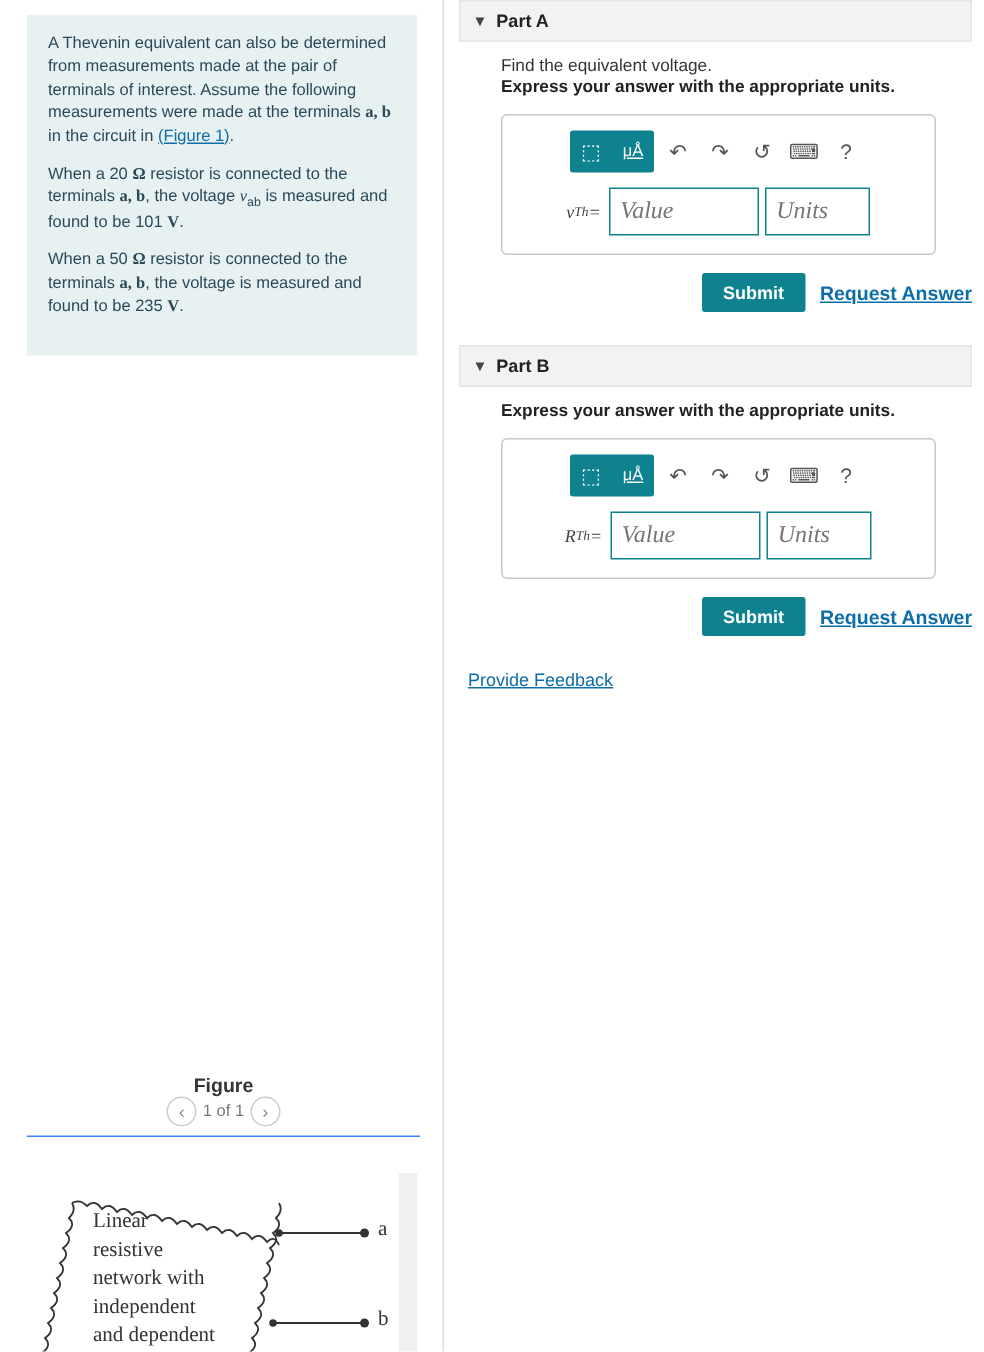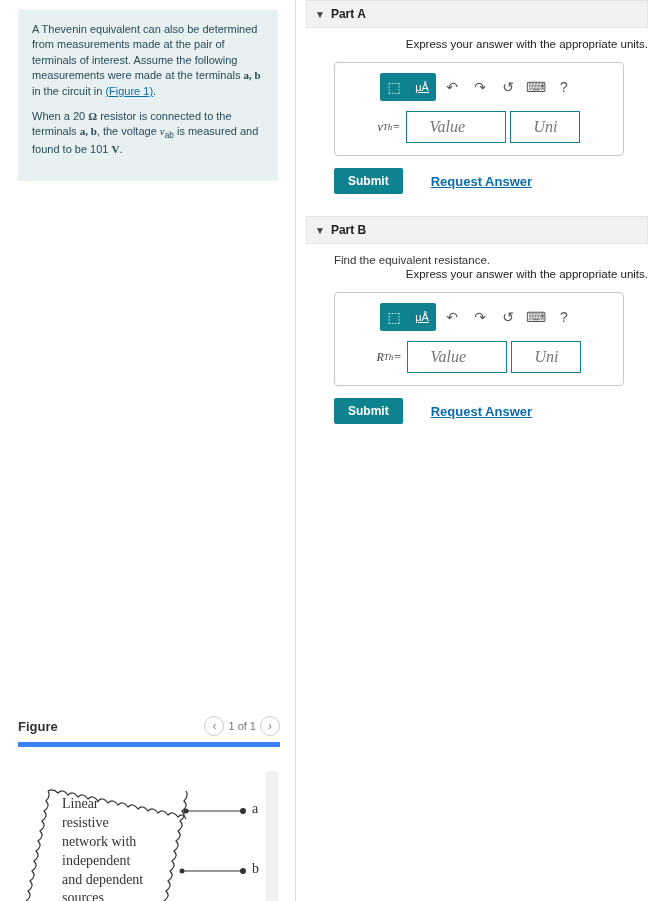--- a/index.html
+++ b/index.html
@@ -57,21 +57,21 @@
     display: flex;
     align-items: center;
     gap: 6px;
   }
   .part-hdr .caret { font-size: 10px; color:#444;}
   .part-body {
     margin: 0 8px 22px 34px;
     font-size: 12px;
   }
   .part-body .instr-line { color: #333; font-size: 11.5px; margin-bottom: 2px;}
-  .part-body .instr-bold { font-weight: normal; color: #222; font-size: 11.5px; margin-bottom: 12px; text-align: right;}
+  .part-body .instr-bold { font-weight: bold; color: #222; font-size: 11.5px; margin-bottom: 12px;}
   .answer-box {
     border: 1px solid #c8c8c8;
     border-radius: 4px;
     padding: 10px 10px 12px 10px;
     background: #fff;
     margin-bottom: 12px;
     width: 290px;
   }
   .toolbar {
     display: flex;
@@ -115,26 +115,26 @@
     align-items: center;
     padding-right: 2px;
   }
   .inp {
     border: 1px solid #0f8290;
     height: 32px;
     font-size: 16px;
     font-style: italic;
     font-family: Georgia, serif;
     color: #999;
-    padding: 0 22px;
+    padding: 0 6px;
     outline: none;
   }
   .inp.value { width: 100px; }
   .inp.units { width: 70px; }
-  .btn-row { display: flex; align-items: center; gap: 28px; }
+  .btn-row { display: flex; align-items: center; gap: 10px; justify-content: flex-end; }
   .submit-btn {
     background: #0f8290;
     color: #fff;
     border: none;
     padding: 6px 14px;
     font-size: 12px;
     font-weight: bold;
     cursor: pointer;
     border-radius: 2px;
   }
@@ -156,23 +156,24 @@
   .figure-area {
     position: absolute;
     left: 18px;
     top: 716px;
     width: 262px;
   }
   .figure-hdr {
     display: flex;
     align-items: center;
     justify-content: space-between;
-    border-bottom: 5px solid #3b82f6;
+    border-bottom: 1px solid #3b82f6;
     padding-bottom: 6px;
     margin-bottom: 24px;
+    flex-direction: column;
   }
   .figure-title { font-weight: bold; font-size: 13px; }
   .pager { display: flex; align-items: center; gap: 4px; color:#777; font-size:11px;}
   .pgbtn {
     width: 20px; height: 20px;
     border: 1px solid #ccc;
     border-radius: 50%;
     background: #fff;
     display: flex;
     align-items: center;
@@ -214,20 +215,23 @@
 </head>
 <body>
 
 <div class="left-col">
   <div class="problem-box">
     <p>
       <span>A Thevenin equivalent can also be determined from measurements made at the pair of terminals of interest. Assume the following measurements were made at the terminals </span><span class="bold">a, b</span><span> in the circuit in </span><a>(Figure 1)</a><span>.</span>
     </p>
     <p>
       <span>When a 20 </span><span class="bold">Ω</span><span> resistor is connected to the terminals </span><span class="bold">a, b</span><span>, the voltage </span><span class="ital">v</span><sub>ab</sub><span> is measured and found to be 101 </span><span class="bold">V</span><span>.</span>
+    </p>
+    <p>
+      <span>When a 50 </span><span class="bold">Ω</span><span> resistor is connected to the terminals </span><span class="bold">a, b</span><span>, the voltage is measured and found to be 235 </span><span class="bold">V</span><span>.</span>
     </p>
   </div>
 
   <div class="figure-area">
     <div class="figure-hdr">
       <span class="figure-title">Figure</span>
       <span class="pager">
         <span class="pgbtn">‹</span>
         <span>1 of 1</span>
         <span class="pgbtn">›</span>
@@ -270,20 +274,21 @@
 
 <div class="divider"></div>
 
 <div class="right-col">
 
   <div class="part-hdr">
     <span class="caret">▼</span>
     <span>Part A</span>
   </div>
   <div class="part-body">
+    <div class="instr-line">Find the equivalent voltage.</div>
     <div class="instr-bold">Express your answer with the appropriate units.</div>
     <div class="answer-box">
       <div class="toolbar">
         <button class="tbbtn teal">⬚</button>
         <button class="tbbtn teal" style="font-size:11px;text-decoration:underline;">μÅ</button>
         <button class="tbbtn">↶</button>
         <button class="tbbtn">↷</button>
         <button class="tbbtn">↺</button>
         <button class="tbbtn">⌨</button>
         <button class="tbbtn">?</button>
@@ -302,21 +307,20 @@
       <button class="submit-btn">Submit</button>
       <a class="link">Request Answer</a>
     </div>
   </div>
 
   <div class="part-hdr">
     <span class="caret">▼</span>
     <span>Part B</span>
   </div>
   <div class="part-body">
-    <div class="instr-line">Find the equivalent resistance.</div>
     <div class="instr-bold">Express your answer with the appropriate units.</div>
     <div class="answer-box">
       <div class="toolbar">
         <button class="tbbtn teal">⬚</button>
         <button class="tbbtn teal" style="font-size:11px;text-decoration:underline;">μÅ</button>
         <button class="tbbtn">↶</button>
         <button class="tbbtn">↷</button>
         <button class="tbbtn">↺</button>
         <button class="tbbtn">⌨</button>
         <button class="tbbtn">?</button>
@@ -330,13 +334,16 @@
         <input class="inp value" placeholder="Value" style="">
         <input class="inp units" placeholder="Units" style="">
       </div>
     </div>
     <div class="btn-row">
       <button class="submit-btn">Submit</button>
       <a class="link">Request Answer</a>
     </div>
   </div>
 
+  <div style="margin:16px 0 0 6px;">
+    <a class="feedback-link">Provide Feedback</a>
+  </div>
 </div>
 
 </body></html>

